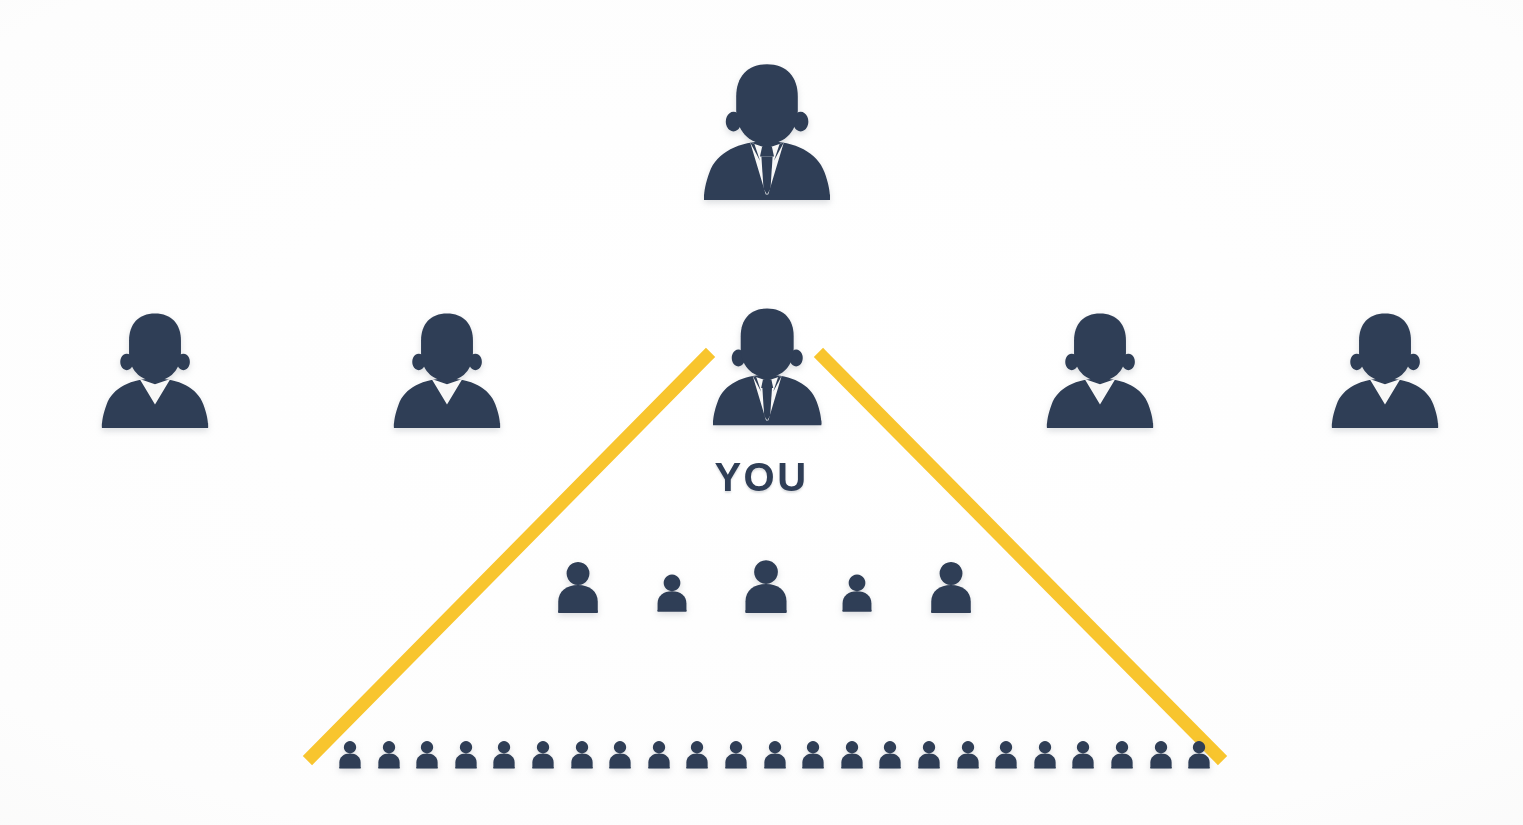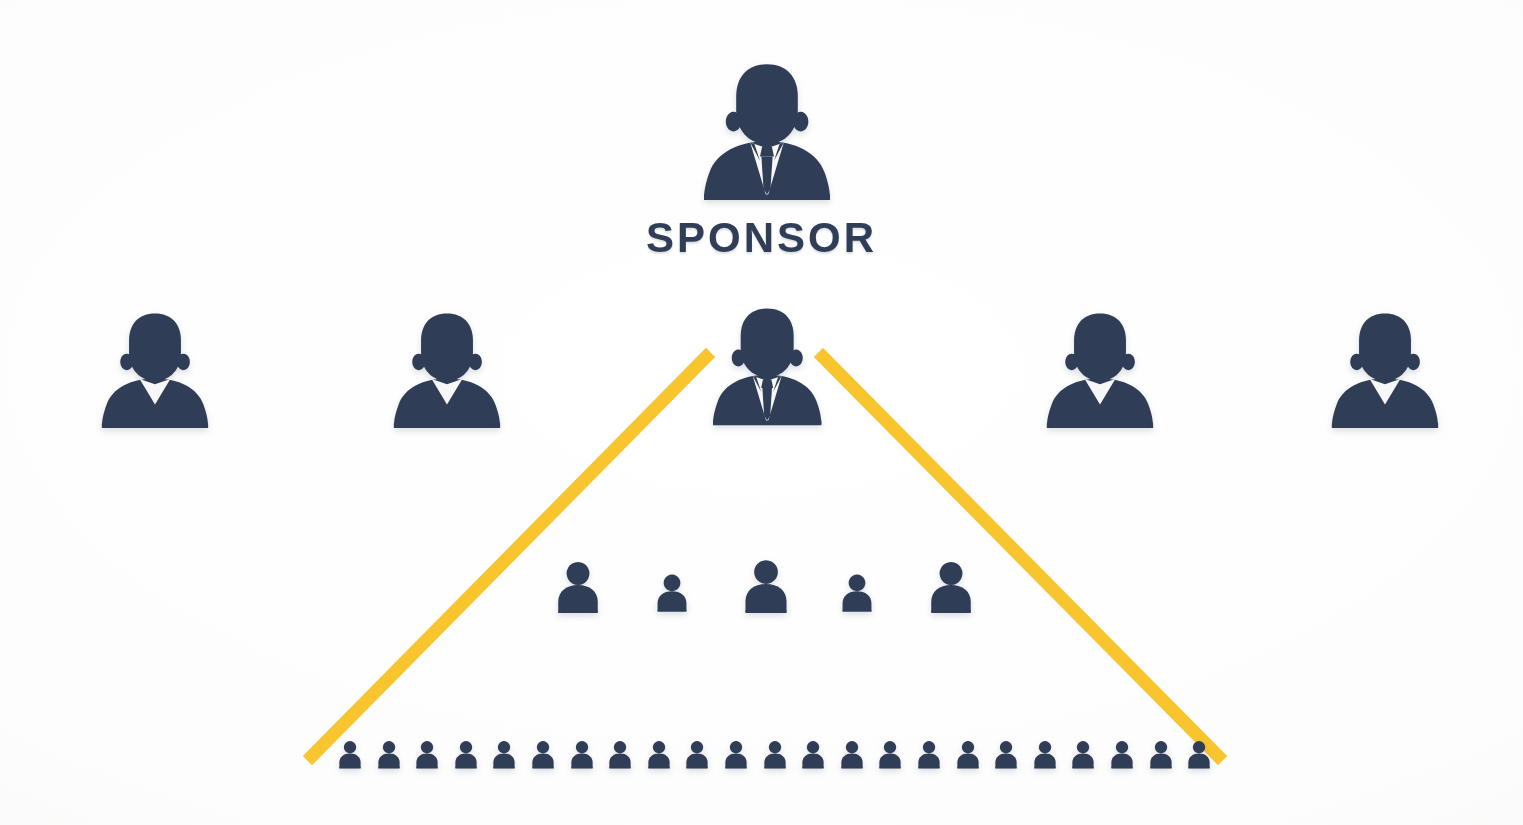--- a/index.html
+++ b/index.html
@@ -86,21 +86,20 @@
           <path d="M50 3 C36 3 28 12 28 26 L28 36 C28 50 37 60 50 60 C63 60 72 50 72 36 L72 26 C72 12 64 3 50 3 Z" fill="#2f3e56"></path>
           <path d="M38 59 L50 99 L62 59 L50 63 Z" fill="#f7f7f7"></path>
           <path d="M38 59 L45 72 L41 60 Z" fill="#2f3e56"></path>
           <path d="M62 59 L55 72 L59 60 Z" fill="#2f3e56"></path>
           <path d="M46.5 62 L53.5 62 L55 69 L45 69 Z" fill="#2f3e56"></path>
           <path d="M46 69 L54 69 L52.5 92 L50 96 L47.5 92 Z" fill="#2f3e56"></path>
           <path d="M5 96 L95 96 L95 100 L5 100 Z" fill="#2f3e56"></path>
         </svg>
       </div>
     </div>
-  <div class="label" id="label-sponsor">SPONSOR</div>
 
   <div class="row" id="row-peers">
       <div class="fig" style="left: 96px; top: 310px; filter: drop-shadow(rgba(140, 145, 155, 0.3) 0px 3px 3px);">
         <svg width="118" height="122.72" viewBox="0 0 100 104">
           <path d="M50 58 C30 58 14 66 9 80 C6 88 5 94 5 99 L95 99 C95 94 94 88 91 80 C86 66 70 58 50 58 Z" fill="#2f3e56"></path>
           <path d="M26 37 a5.5 7 0 1 0 0.1 0 Z" fill="#2f3e56"></path>
           <path d="M74 37 a5.5 7 0 1 0 0.1 0 Z" fill="#2f3e56"></path>
           <path d="M50 3 C36 3 28 12 28 26 L28 36 C28 50 37 60 50 60 C63 60 72 50 72 36 L72 26 C72 12 64 3 50 3 Z" fill="#2f3e56"></path>
           <path d="M37 58.5 L50 80 L63 58.5 L50 63 Z" fill="#f7f7f7"></path>
           <path d="M5 96 L95 96 L95 100 L5 100 Z" fill="#2f3e56"></path>
@@ -144,20 +143,21 @@
         <svg width="118" height="122.72" viewBox="0 0 100 104">
           <path d="M50 58 C30 58 14 66 9 80 C6 88 5 94 5 99 L95 99 C95 94 94 88 91 80 C86 66 70 58 50 58 Z" fill="#2f3e56"></path>
           <path d="M26 37 a5.5 7 0 1 0 0.1 0 Z" fill="#2f3e56"></path>
           <path d="M74 37 a5.5 7 0 1 0 0.1 0 Z" fill="#2f3e56"></path>
           <path d="M50 3 C36 3 28 12 28 26 L28 36 C28 50 37 60 50 60 C63 60 72 50 72 36 L72 26 C72 12 64 3 50 3 Z" fill="#2f3e56"></path>
           <path d="M37 58.5 L50 80 L63 58.5 L50 63 Z" fill="#f7f7f7"></path>
           <path d="M5 96 L95 96 L95 100 L5 100 Z" fill="#2f3e56"></path>
         </svg>
       </div>
     </div>
+  <div class="label" id="label-you">YOU</div>
 
   <div class="row" id="row-down1">
       <div class="fig" style="left: 552px; top: 560px; filter: drop-shadow(rgba(140, 145, 155, 0.3) 0px 3px 3px);">
         <svg width="52" height="58.24000000000001" viewBox="0 0 100 112">
           <path d="M50 4 a22 22 0 1 0 0.1 0 Z" fill="#2f3e56"></path>
           <path d="M50 48 C28 48 12 60 12 80 L12 100 L88 100 L88 80 C88 60 72 48 50 48 Z" fill="#2f3e56"></path>
           <path d="M12 97 L88 97 L88 102 L12 102 Z" fill="#2f3e56"></path>
         </svg>
       </div>
       <div class="fig" style="left: 653px; top: 572.88px; filter: drop-shadow(rgba(140, 145, 155, 0.3) 0px 3px 3px);">

